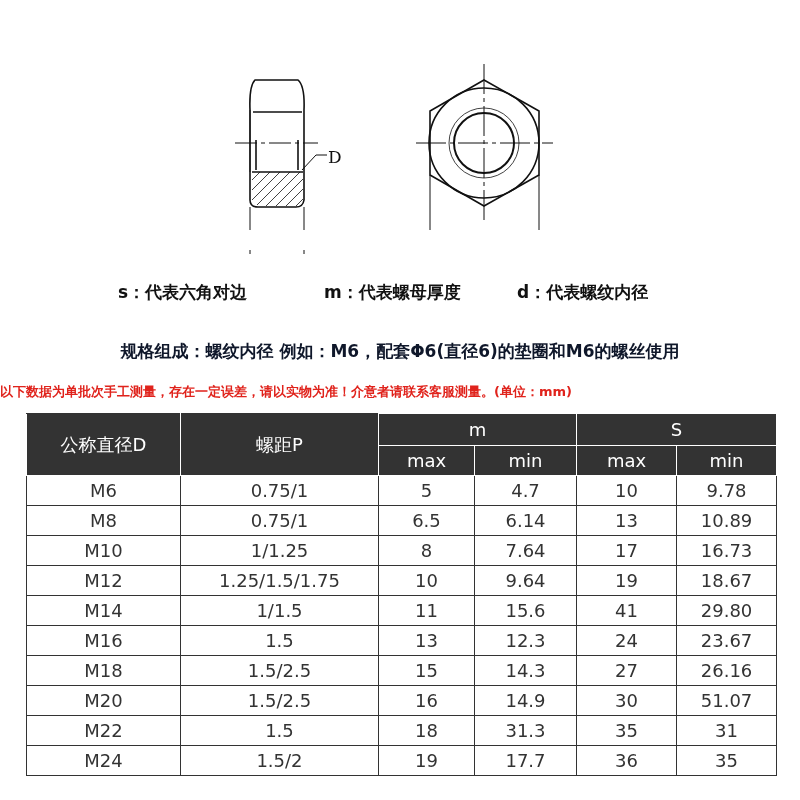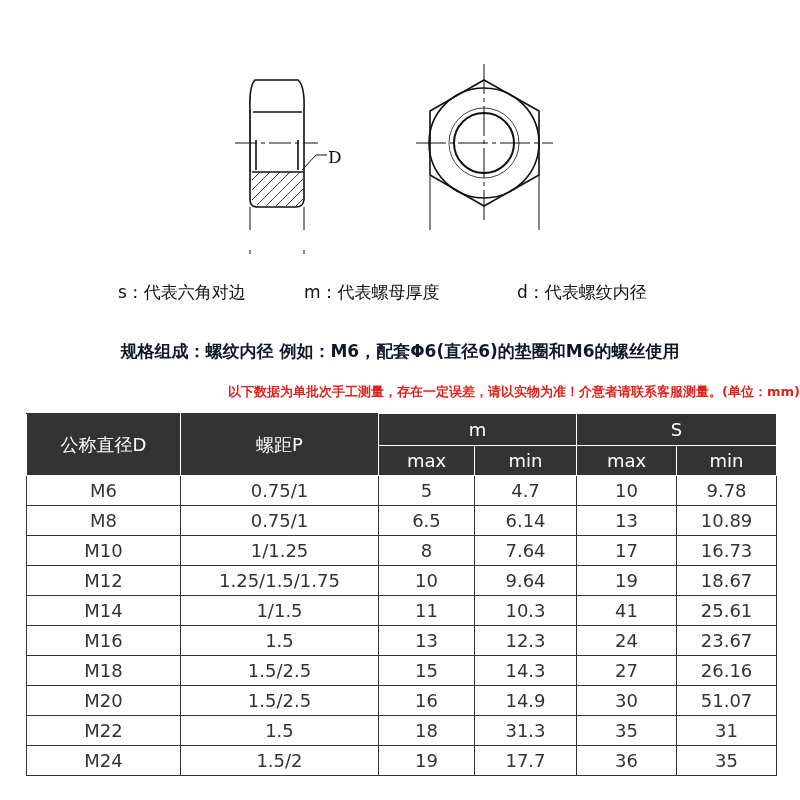--- a/index.html
+++ b/index.html
@@ -1,24 +1,24 @@
 <!DOCTYPE html>
 <html><head>
 <meta charset="utf-8">
 <style>
   html, body { margin: 0; padding: 0; background: #ffffff; }
   body { width: 800px; height: 800px; position: relative; overflow: hidden;
          font-family: "DejaVu Sans", "Liberation Sans", sans-serif; color: #222; }
   .drawing { position: absolute; left: 0; top: 0; width: 800px; height: 280px; }
   .legend-line { position: absolute; top: 281px; left: 0; width: 800px; height: 30px;
-                 font-size: 17px; font-weight: normal; color: #111; }
+                 font-size: 17px; font-weight: bold; color: #111; }
   .legend-item { position: absolute; top: 0; white-space: nowrap; }
   .spec-line { position: absolute; top: 340px; left: 0; width: 800px; text-align: center;
                font-size: 17px; font-weight: bold; color: #0f172a; white-space: nowrap; }
-  .notice { position: absolute; top: 383px; left: 0; width: 800px; text-align: right;
+  .notice { position: absolute; top: 383px; left: 0; width: 800px; text-align: left;
             font-size: 13px; font-weight: bold; color: #e0231c; white-space: nowrap; }
   table.spec { position: absolute; left: 26px; top: 413px; border-collapse: collapse;
                table-layout: fixed; width: 750px; }
   table.spec col.c0 { width: 154px; }
   table.spec col.c1 { width: 198px; }
   table.spec col.c2 { width: 96px; }
   table.spec col.c3 { width: 102px; }
   table.spec col.c4 { width: 100px; }
   table.spec col.c5 { width: 100px; }
   table.spec th { background: #333333; color: #ffffff; font-weight: normal; font-size: 18px;
@@ -71,21 +71,21 @@
     <circle cx="484" cy="143" r="35" stroke-width="0.8"></circle>
     <line x1="416" y1="143" x2="553" y2="143" stroke-width="1" stroke-dasharray="30,4,4,4"></line>
     <line x1="484" y1="64" x2="484" y2="222" stroke-width="1" stroke-dasharray="30,4,4,4"></line>
     <line x1="430" y1="175" x2="430" y2="230" stroke-width="1"></line>
     <line x1="539" y1="175" x2="539" y2="230" stroke-width="1"></line>
   </g>
 </svg>
 
 <div class="legend-line">
   <span class="legend-item" style="left:118px">s：代表六角对边</span>
-  <span class="legend-item" style="left:304px">m：代表螺母厚度</span>
+  <span class="legend-item" style="left:324px">m：代表螺母厚度</span>
   <span class="legend-item" style="left:517px">d：代表螺纹内径</span>
 </div>
 
 <div class="spec-line">规格组成：螺纹内径 例如：M6，配套Φ6(直径6)的垫圈和M6的螺丝使用</div>
 <div class="notice">以下数据为单批次手工测量，存在一定误差，请以实物为准！介意者请联系客服测量。(单位：mm)</div>
 
 <table class="spec">
   <colgroup>
     <col class="c0">
       <col class="c1">
@@ -138,23 +138,23 @@
       <td>1.25/1.5/1.75</td>
       <td>10</td>
       <td>9.64</td>
       <td>19</td>
       <td>18.67</td>
     </tr>
     <tr>
       <td>M14</td>
       <td>1/1.5</td>
       <td>11</td>
-      <td>10.3</td>
+      <td>15.6</td>
       <td>41</td>
-      <td>25.61</td>
+      <td>29.80</td>
     </tr>
     <tr>
       <td>M16</td>
       <td>1.5</td>
       <td>13</td>
       <td>12.3</td>
       <td>24</td>
       <td>23.67</td>
     </tr>
     <tr>

